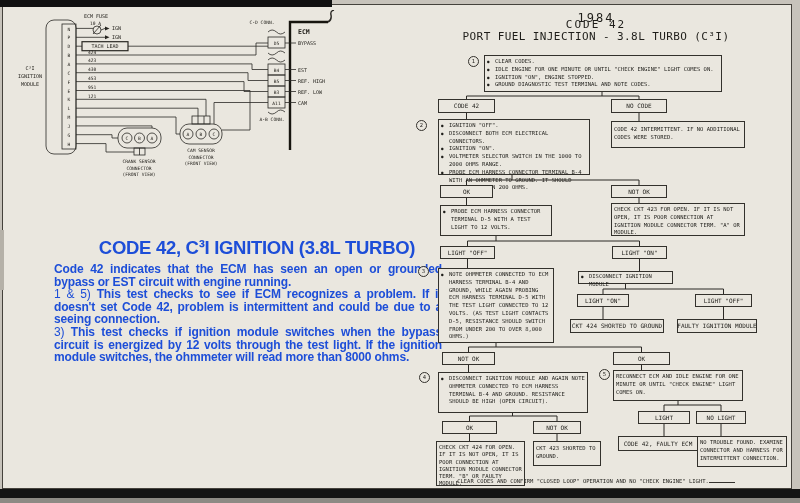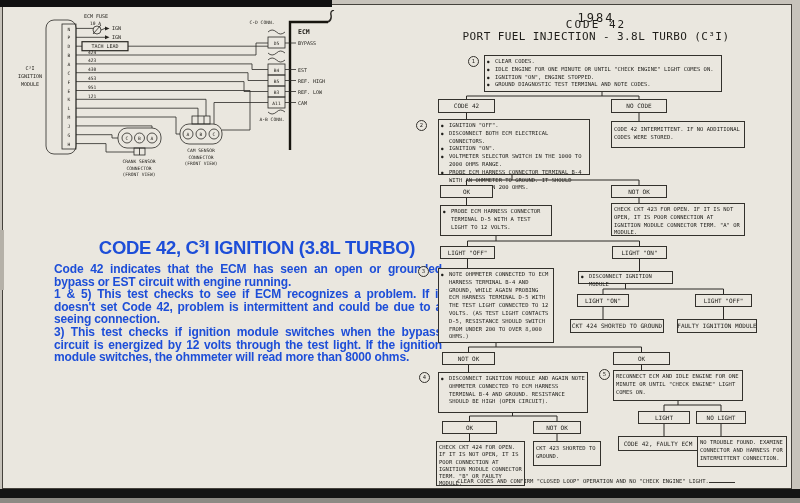--- a/index.html
+++ b/index.html
@@ -32,21 +32,21 @@
   .ffoot{position:absolute;left:0;top:477px;width:100%;text-align:center;font-size:5.5px;}
   .ffoot .uline{display:inline-block;width:26px;border-bottom:0.8px solid #33312c;height:5px;}
 
   
   .article{position:absolute;left:10px;top:237px;width:388px;
            font-family:"Liberation Sans", sans-serif;color:#1d4ed8;margin-left:44px;}
   .atitle{font-size:18.5px;font-weight:bold;letter-spacing:-0.3px;text-align:center;
           margin:0 0 4px 18px;white-space:nowrap;}
   .apara{margin:0;font-size:12px;font-weight:bold;line-height:12.6px;text-align:justify;
          letter-spacing:-0.15px;}
-  .alead{font-weight:bold;}
+  .alead{font-weight:normal;}
 
   
   .wiring{position:absolute;left:6px;top:10px;}
   .wiring text{font-family:"DejaVu Sans Mono", monospace;fill:#26241f;}
   .wt5{font-size:5px;}
   .wt45{font-size:4.6px;}
   .wt6{font-size:6.5px;font-weight:bold;}
   .wln{stroke:#2a2824;stroke-width:0.8;fill:none;}
   .wheavy{stroke:#17150f;stroke-width:2.4;fill:none;}
 </style>

